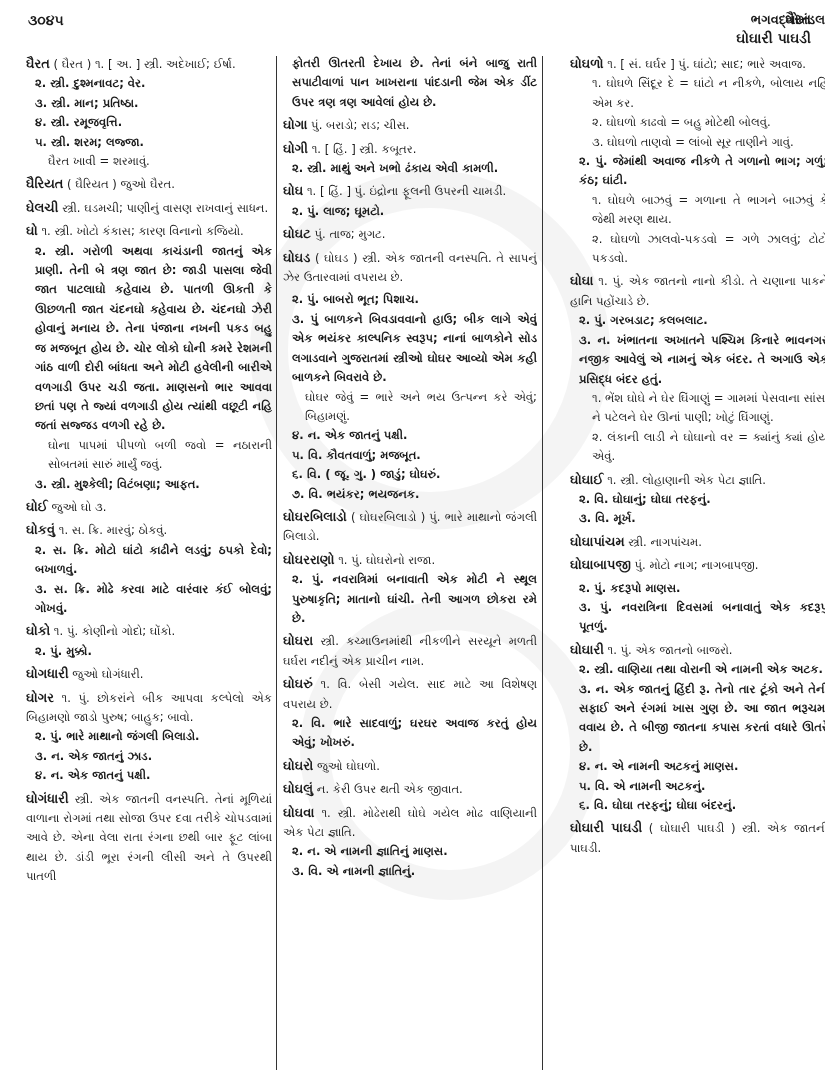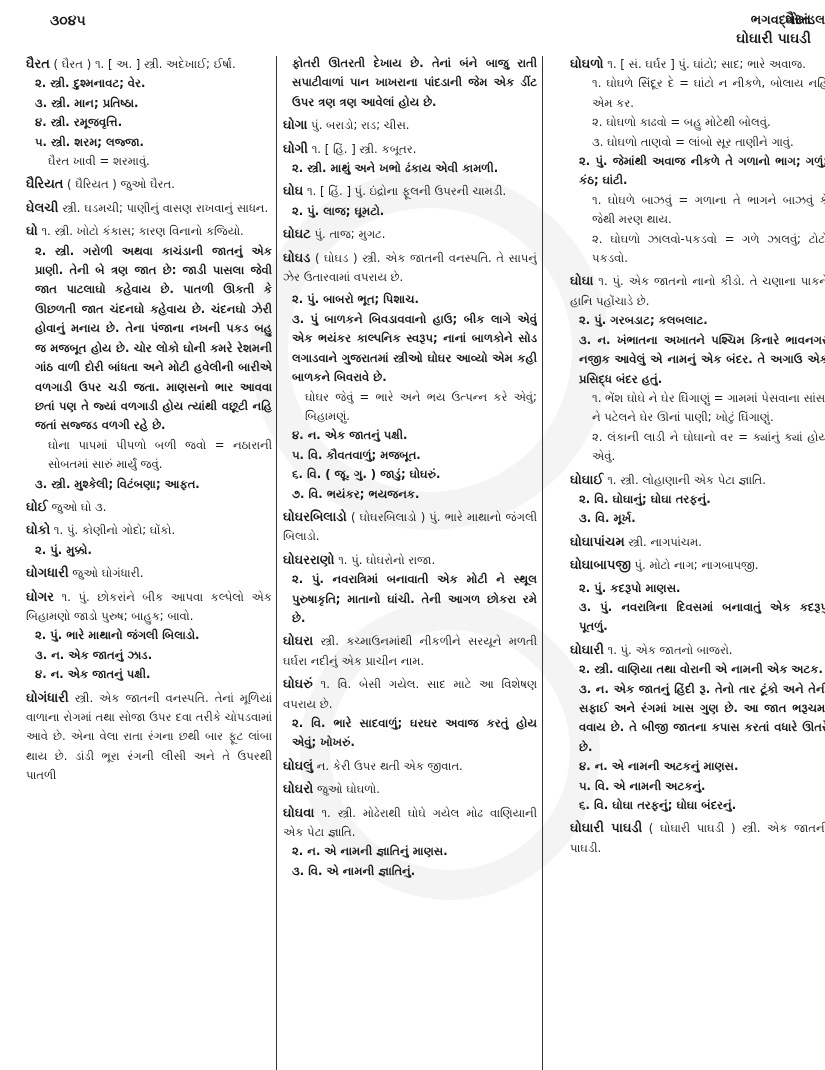--- a/index.html
+++ b/index.html
@@ -8,21 +8,21 @@
     font-family: "DejaVu Sans", sans-serif; color: #1a1a1a;
   }
   .page { position: absolute; left: 0; top: 0; width: 825px; height: 1070px; }
   .watermark {
     position: absolute; left: 250px; top: 170px; width: 360px; height: 360px;
     border-radius: 50%; border: 38px solid rgba(0,0,0,0.045); box-sizing: border-box;
     pointer-events: none;
   }
   .watermark.w2 { left: 300px; top: 600px; width: 300px; height: 300px; border-width: 30px; }
   .header { position: absolute; left: 0; top: 0; width: 825px; height: 50px; }
-  .pno { position: absolute; left: 28px; top: 12px; font-size: 14px; font-weight: bold; margin-left: 22px; }
+  .pno { position: absolute; left: 28px; top: 12px; font-size: 14px; font-weight: bold; }
   .book { position: absolute; left: 0; width: 825px; top: 12px; text-align: right; font-size: 13px; font-weight: bold; }
   .guide { position: absolute; right: 14px; top: 10px; text-align: right; font-size: 14px; font-weight: bold; line-height: 19px; }
   .col {
     position: absolute; top: 54px; bottom: 0;
     font-size: 11.6px; line-height: 19.4px; overflow: hidden;
   }
   .c1 { left: 26px; width: 246px; }
   .c2 { left: 283px; width: 254px; }
   .c3 { left: 550px; width: 258px; margin-left: 20px; }
   .rule { position: absolute; top: 56px; bottom: 0; width: 1px; background: #333; }
@@ -71,20 +71,25 @@
       <div class="entry">
         <p><span class="hw">ઘો</span> <span>૧. સ્ત્રી. ખોટો કંકાસ; કારણ વિનાનો કજિયો.</span></p>
         <p class="sense">૨. સ્ત્રી. ગરોળી અથવા કાચંડાની જાતનું એક પ્રાણી. તેની બે ત્રણ જાત છે: જાડી પાસલા જેવી જાત પાટલાઘો કહેવાય છે. પાતળી ઊકતી કે ઊછળતી જાત ચંદનઘો કહેવાય છે. ચંદનઘો ઝેરી હોવાનું મનાય છે. તેના પંજાના નખની પકડ બહુ જ મજબૂત હોય છે. ચોર લોકો ઘોની કમરે રેશમની ગાંઠ વાળી દોરી બાંધતા અને મોટી હવેલીની બારીએ વળગાડી ઉપર ચડી જતા. માણસનો ભાર આવવા છતાં પણ તે જ્યાં વળગાડી હોય ત્યાંથી વછૂટી નહિ જતાં સજ્જડ વળગી રહે છે.</p>
         <p class="idiom">ઘોના પાપમાં પીપળો બળી જવો = નઠારાની સોબતમાં સારું માર્યું જવું.</p>
         <p class="sense">૩. સ્ત્રી. મુશ્કેલી; વિટંબણા; આફત.</p>
       </div>
       <div class="entry">
         <p><span class="hw">ઘોઈ</span> <span>જુઓ ઘો ૩.</span></p>
       </div>
       <div class="entry">
+        <p><span class="hw">ઘોકવું</span> <span>૧. સ. ક્રિ. મારવું; ઠોકવું.</span></p>
+        <p class="sense">૨. સ. ક્રિ. મોટો ઘાંટો કાઢીને લડવું; ઠપકો દેવો; બખાળવું.</p>
+        <p class="sense">૩. સ. ક્રિ. મોઢે કરવા માટે વારંવાર કંઈ બોલવું; ગોખવું.</p>
+      </div>
+      <div class="entry">
         <p><span class="hw">ઘોકો</span> <span>૧. પું. કોણીનો ગોદો; ઘોંકો.</span></p>
         <p class="sense">૨. પું. મુક્કો.</p>
       </div>
       <div class="entry">
         <p><span class="hw">ઘોગધારી</span> <span>જુઓ ઘોગંધારી.</span></p>
       </div>
       <div class="entry">
         <p><span class="hw">ઘોગર</span> <span>૧. પું. છોકરાંને બીક આપવા કલ્પેલો એક બિહામણો જાડો પુરુષ; બાહુક; બાવો.</span></p>
         <p class="sense">૨. પું. ભારે માથાનો જંગલી બિલાડો.</p>
         <p class="sense">૩. ન. એક જાતનું ઝાડ.</p>
@@ -132,24 +137,24 @@
         <p class="sense">૨. પું. નવરાત્રિમાં બનાવાતી એક મોટી ને સ્થૂલ પુરુષાકૃતિ; માતાનો ઘાંચી. તેની આગળ છોકરા રમે છે.</p>
       </div>
       <div class="entry">
         <p><span class="hw">ઘોઘરા</span> <span>સ્ત્રી. કચ્માઉનમાંથી નીકળીને સરયૂને મળતી ઘર્ઘરા નદીનું એક પ્રાચીન નામ.</span></p>
       </div>
       <div class="entry">
         <p><span class="hw">ઘોઘરું</span> <span>૧. વિ. બેસી ગયેલ. સાદ માટે આ વિશેષણ વપરાય છે.</span></p>
         <p class="sense">૨. વિ. ભારે સાદવાળું; ઘરઘર અવાજ કરતું હોય એવું; ખોખરું.</p>
       </div>
       <div class="entry">
+        <p><span class="hw">ઘોઘરો</span> <span>જુઓ ઘોઘળો.</span></p>
+      </div>
+      <div class="entry">
         <p><span class="hw">ઘોઘલું</span> <span>ન. કેરી ઉપર થતી એક જીવાત.</span></p>
-      </div>
-      <div class="entry">
-        <p><span class="hw">ઘોઘરો</span> <span>જુઓ ઘોઘળો.</span></p>
       </div>
       <div class="entry">
         <p><span class="hw">ઘોઘવા</span> <span>૧. સ્ત્રી. મોઢેરાથી ઘોઘે ગયેલ મોઢ વાણિયાની એક પેટા જ્ઞાતિ.</span></p>
         <p class="sense">૨. ન. એ નામની જ્ઞાતિનું માણસ.</p>
         <p class="sense">૩. વિ. એ નામની જ્ઞાતિનું.</p>
       </div>
     </div>
   <div class="col c3">
       <div class="entry">
         <p><span class="hw">ઘોઘળો</span> <span>૧. [ સં. ઘર્ઘર ] પું. ઘાંટો; સાદ; ભારે અવાજ.</span></p>

